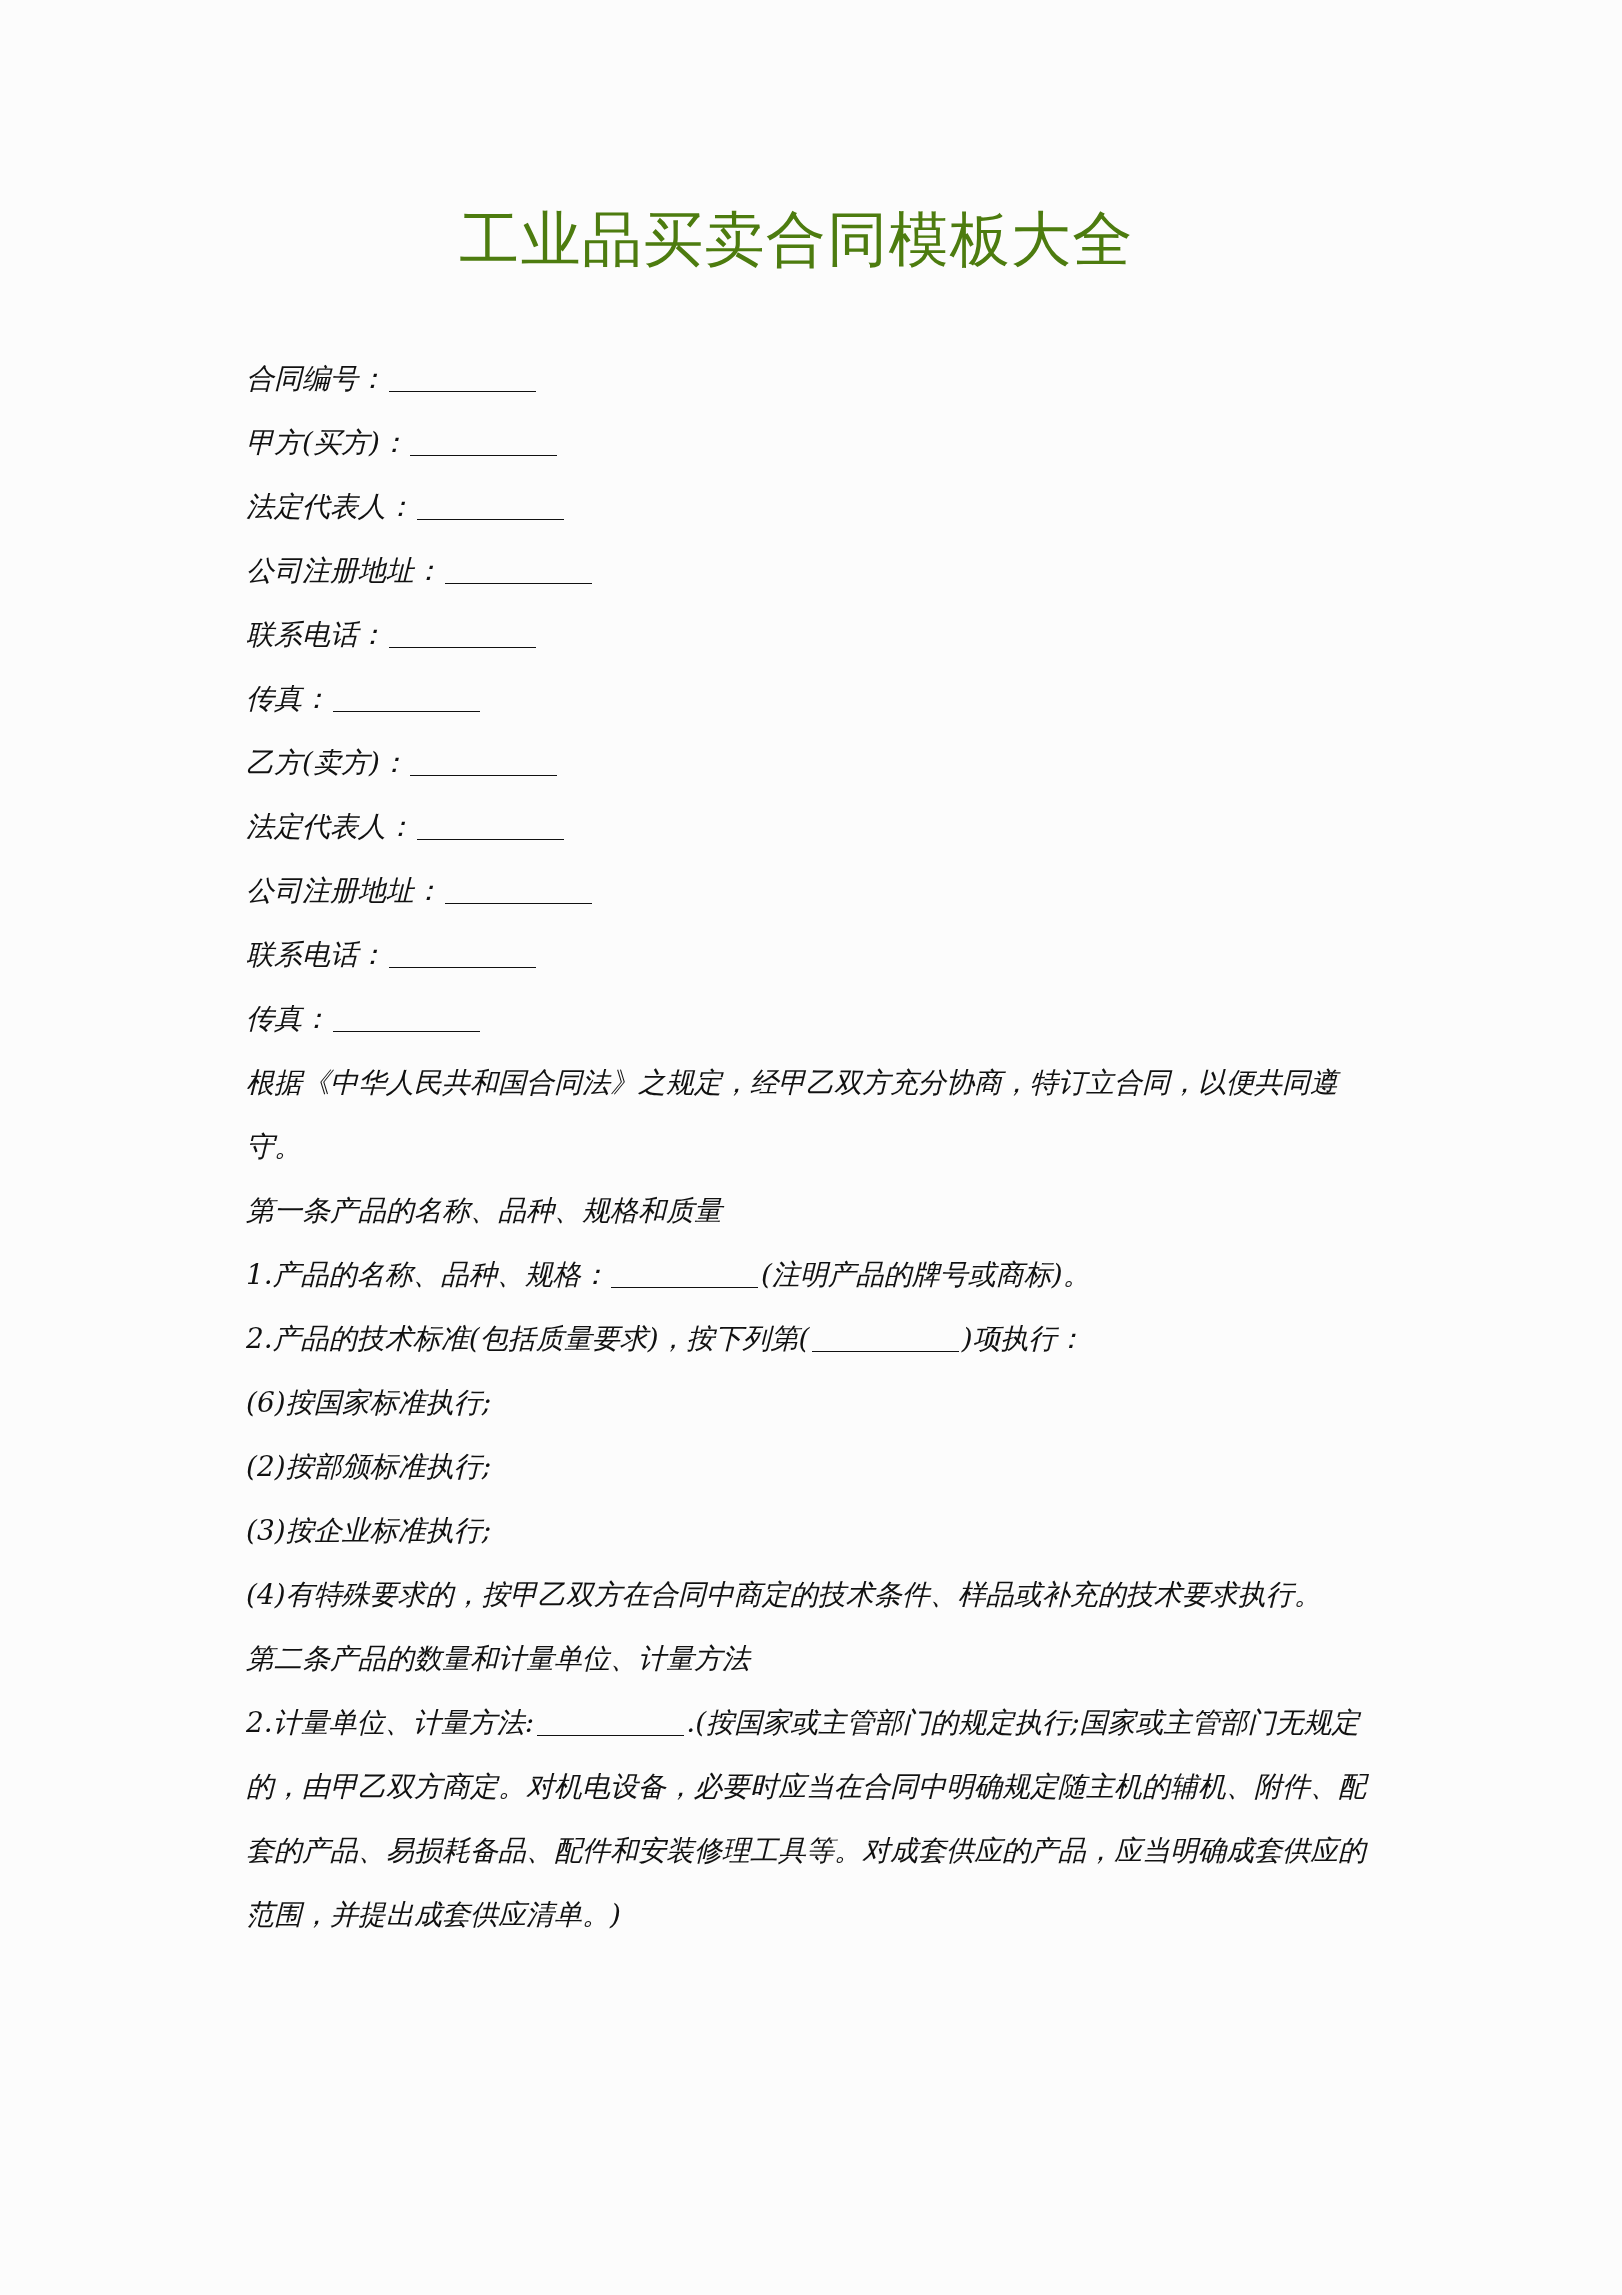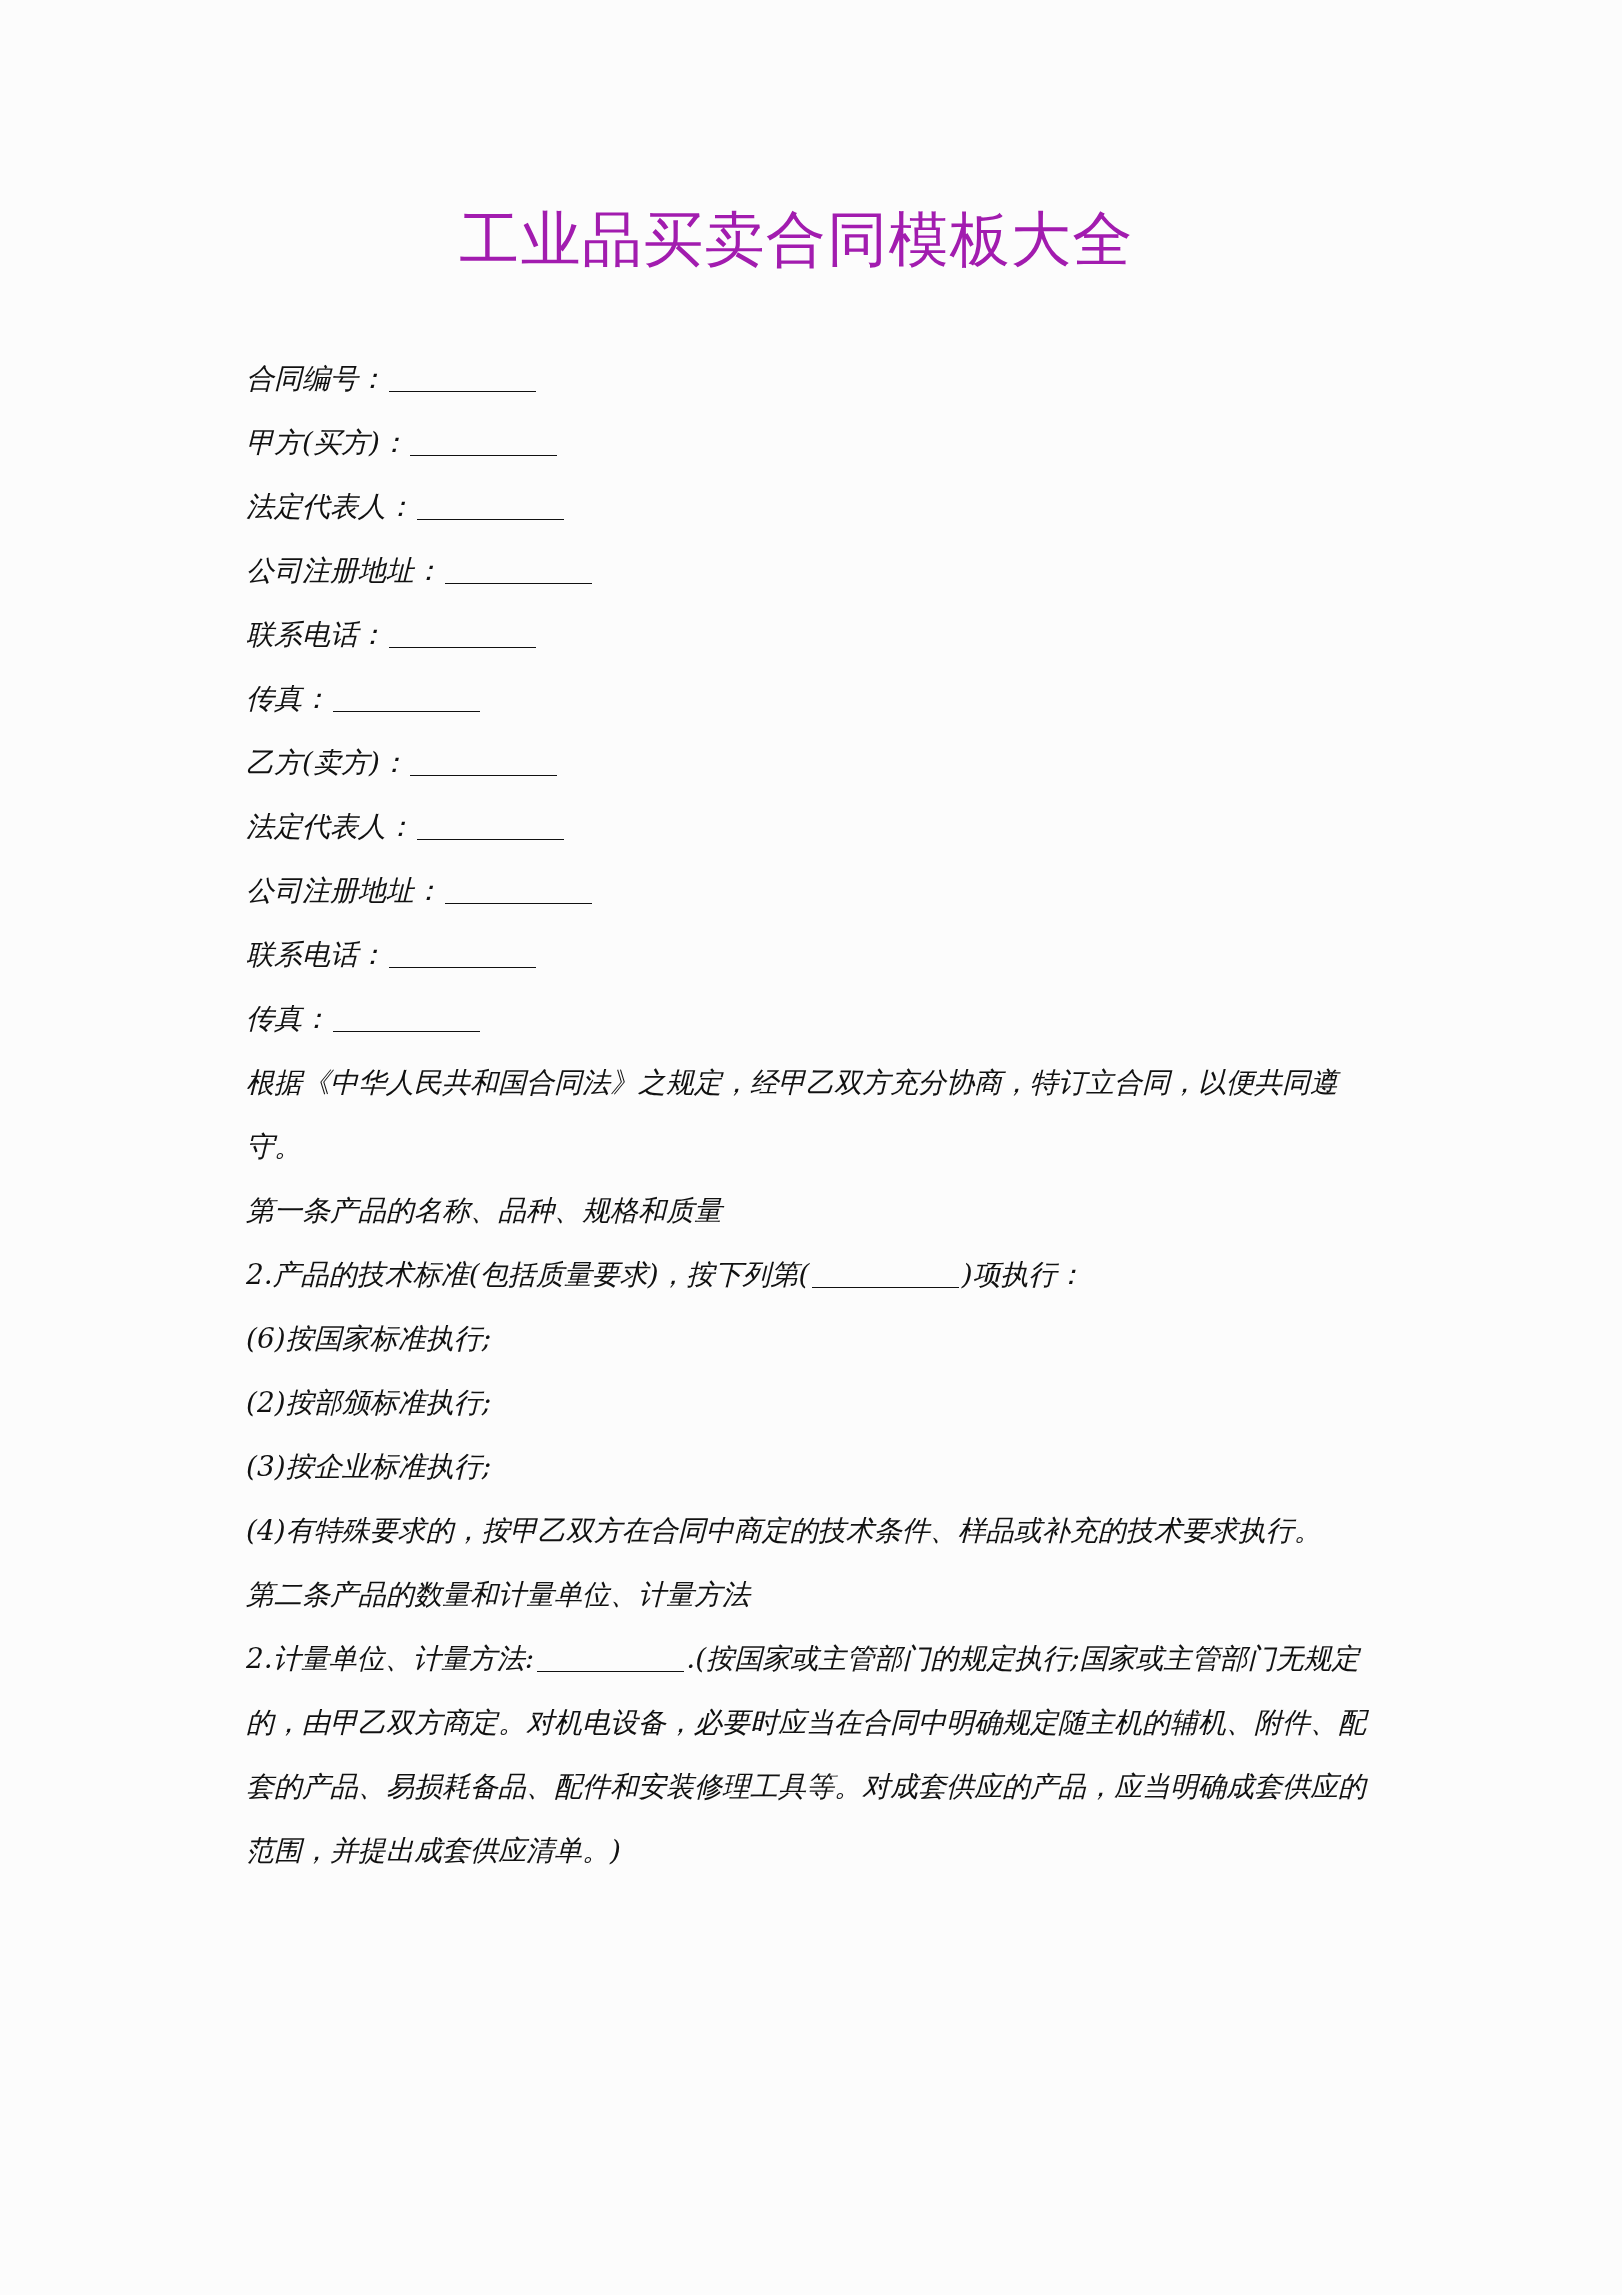--- a/index.html
+++ b/index.html
@@ -25,21 +25,21 @@
     }
     .title {
       position: absolute;
       left: 0;
       top: 200px;
       width: 1593px;
       text-align: center;
       font-size: 60px;
       line-height: 79px;
       letter-spacing: 1.3px;
-      color: #a21caf;
+      color: #4d7c0f;
       font-family: "DejaVu Serif", "Liberation Serif", serif;
     }
     .body {
       position: absolute;
       left: 246px;
       top: 347px;
       width: 1132px;
       font-size: 28px;
       line-height: 64px;
       font-style: italic;
@@ -108,20 +108,23 @@
       <span>联系电话：</span><span class="blank"></span>
     </div>
     <div class="line">
       <span>传真：</span><span class="blank"></span>
     </div>
 
     <div class="para">根据《中华人民共和国合同法》之规定，经甲乙双方充分协商，特订立合同，以便共同遵守。</div>
 
     <div class="heading">第一条产品的名称、品种、规格和质量</div>
     <div class="line">
+      <span>1.产品的名称、品种、规格：</span><span class="blank"></span><span>(注明产品的牌号或商标)。</span>
+    </div>
+    <div class="line">
       <span>2.产品的技术标准(包括质量要求)，按下列第(</span><span class="blank"></span><span>)项执行：</span>
     </div>
     <div class="line">(6)按国家标准执行;</div>
     <div class="line">(2)按部颁标准执行;</div>
     <div class="line">(3)按企业标准执行;</div>
     <div class="para">(4)有特殊要求的，按甲乙双方在合同中商定的技术条件、样品或补充的技术要求执行。</div>
 
     <div class="heading">第二条产品的数量和计量单位、计量方法</div>
     <div class="para">
       <span>2.计量单位、计量方法:</span><span class="blank"></span><span>.(按国家或主管部门的规定执行;国家或主管部门无规定的，由甲乙双方商定。对机电设备，必要时应当在合同中明确规定随主机的辅机、附件、配套的产品、易损耗备品、配件和安装修理工具等。对成套供应的产品，应当明确成套供应的范围，并提出成套供应清单。)</span>

